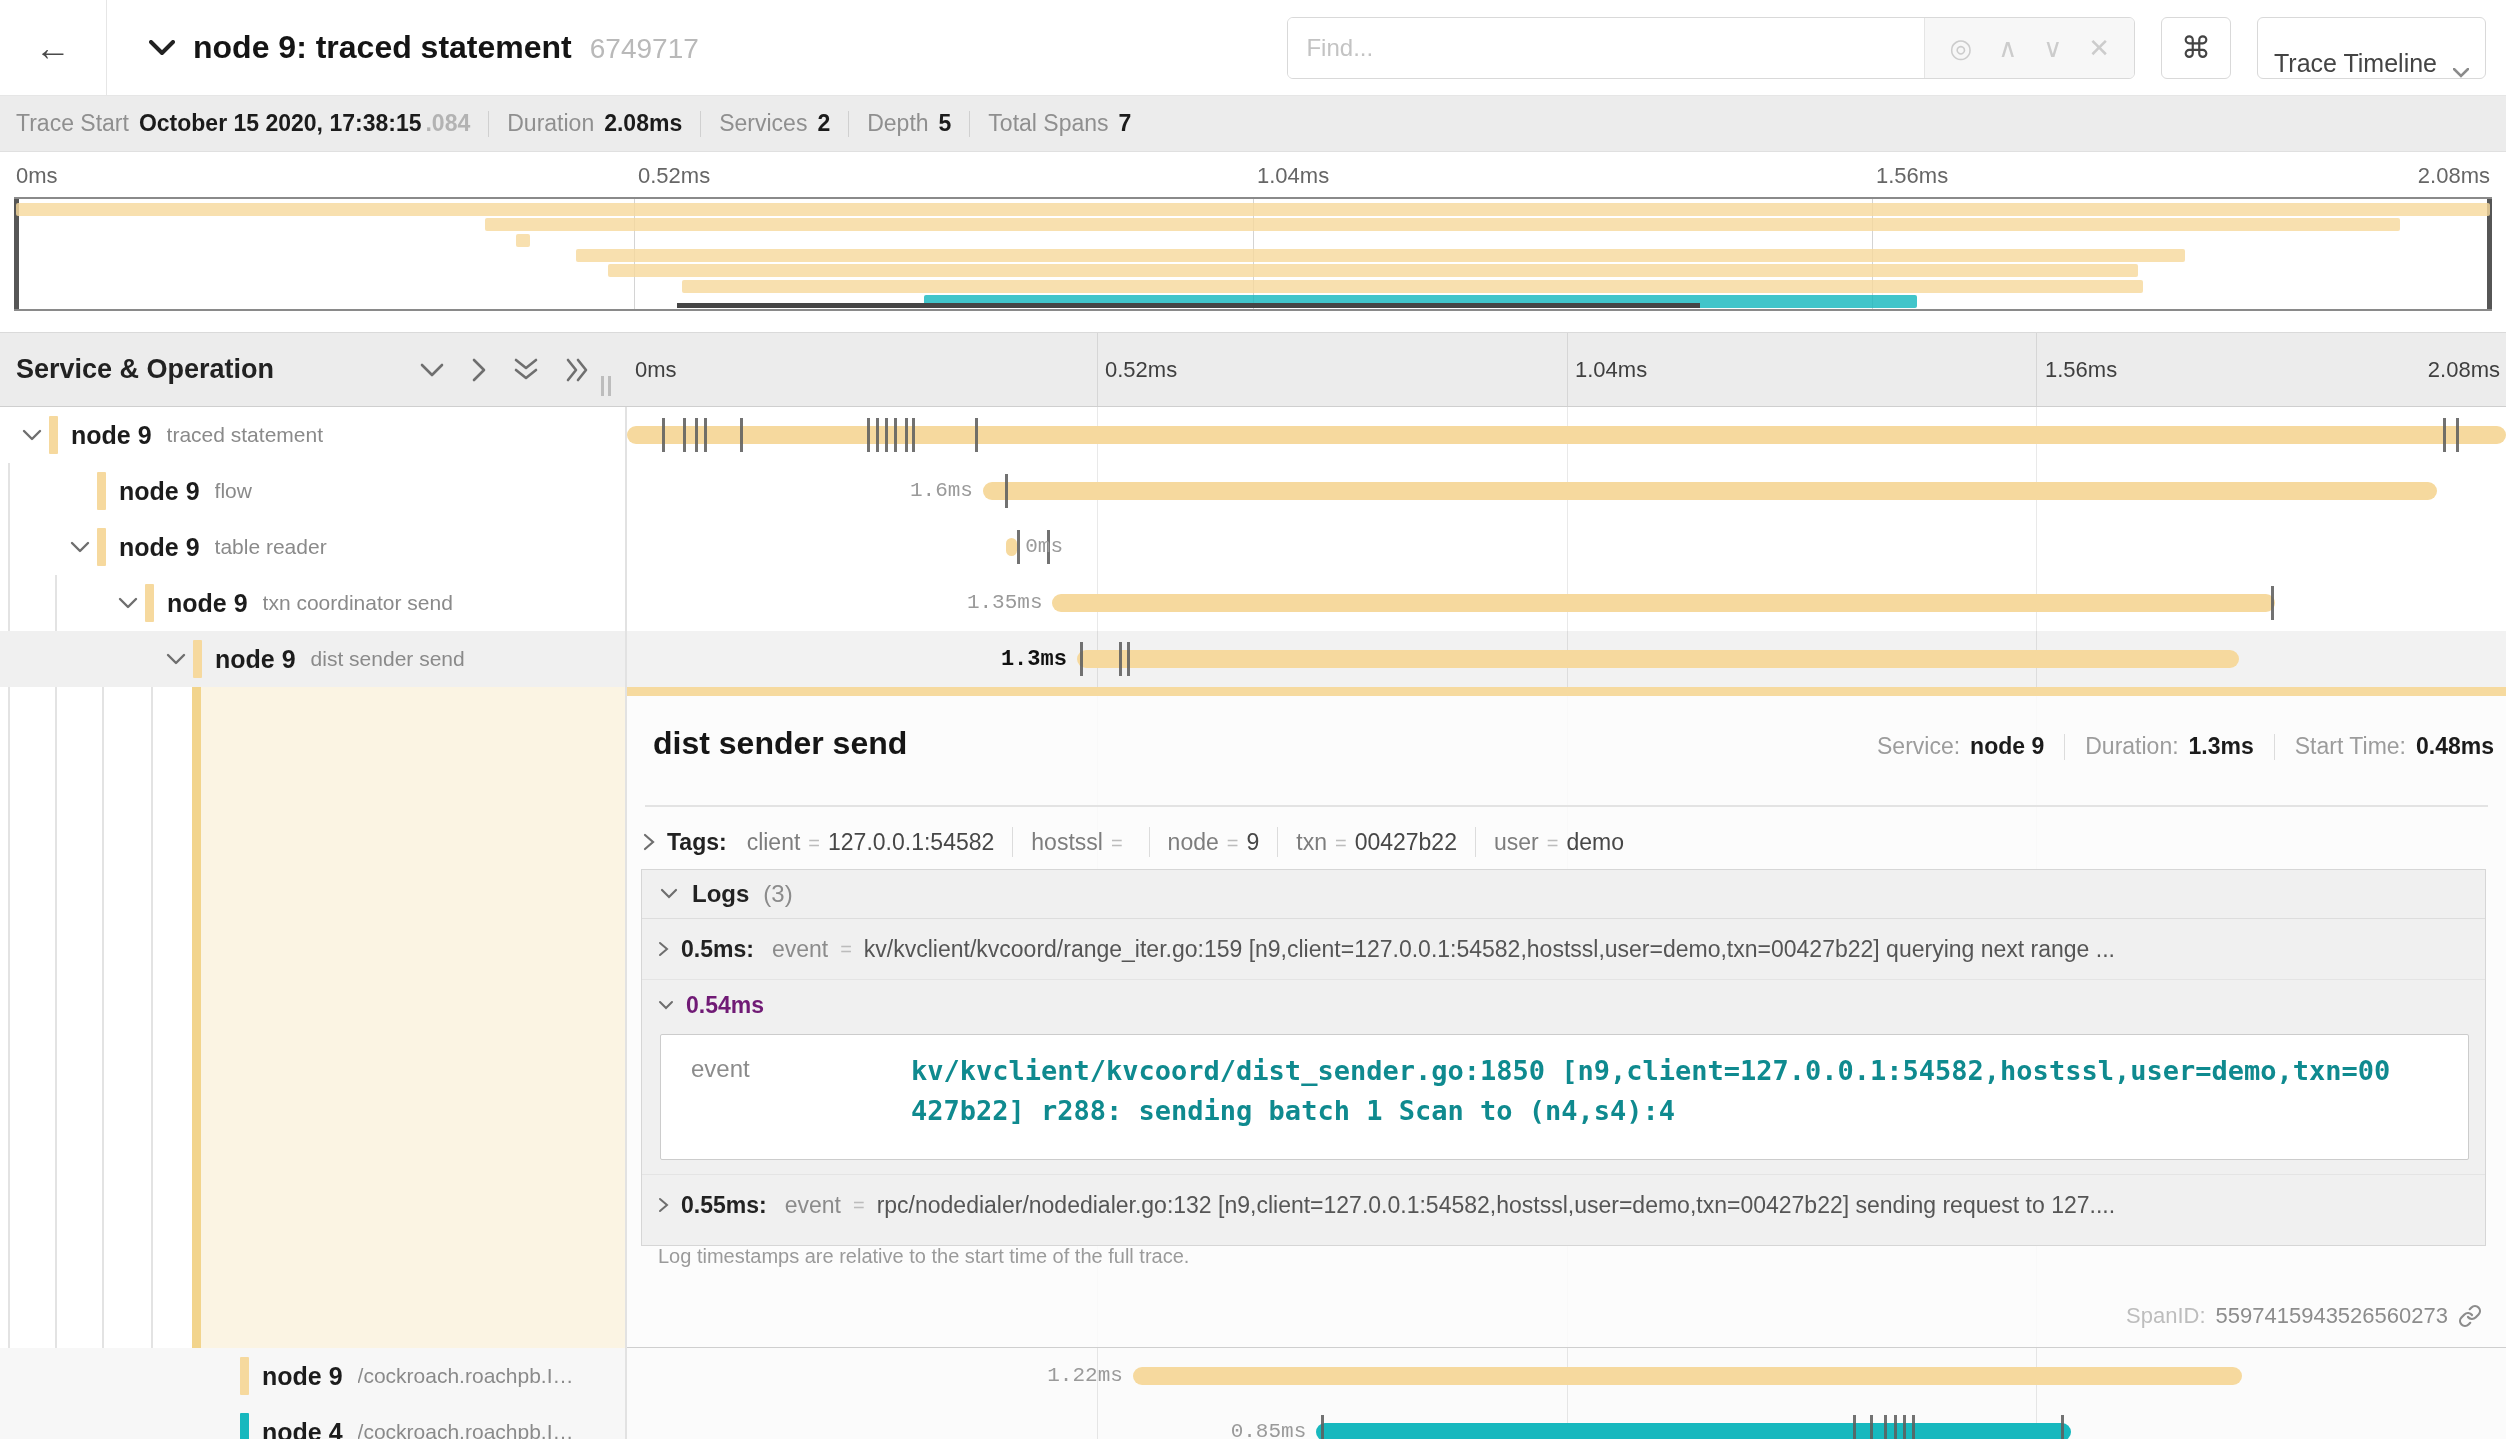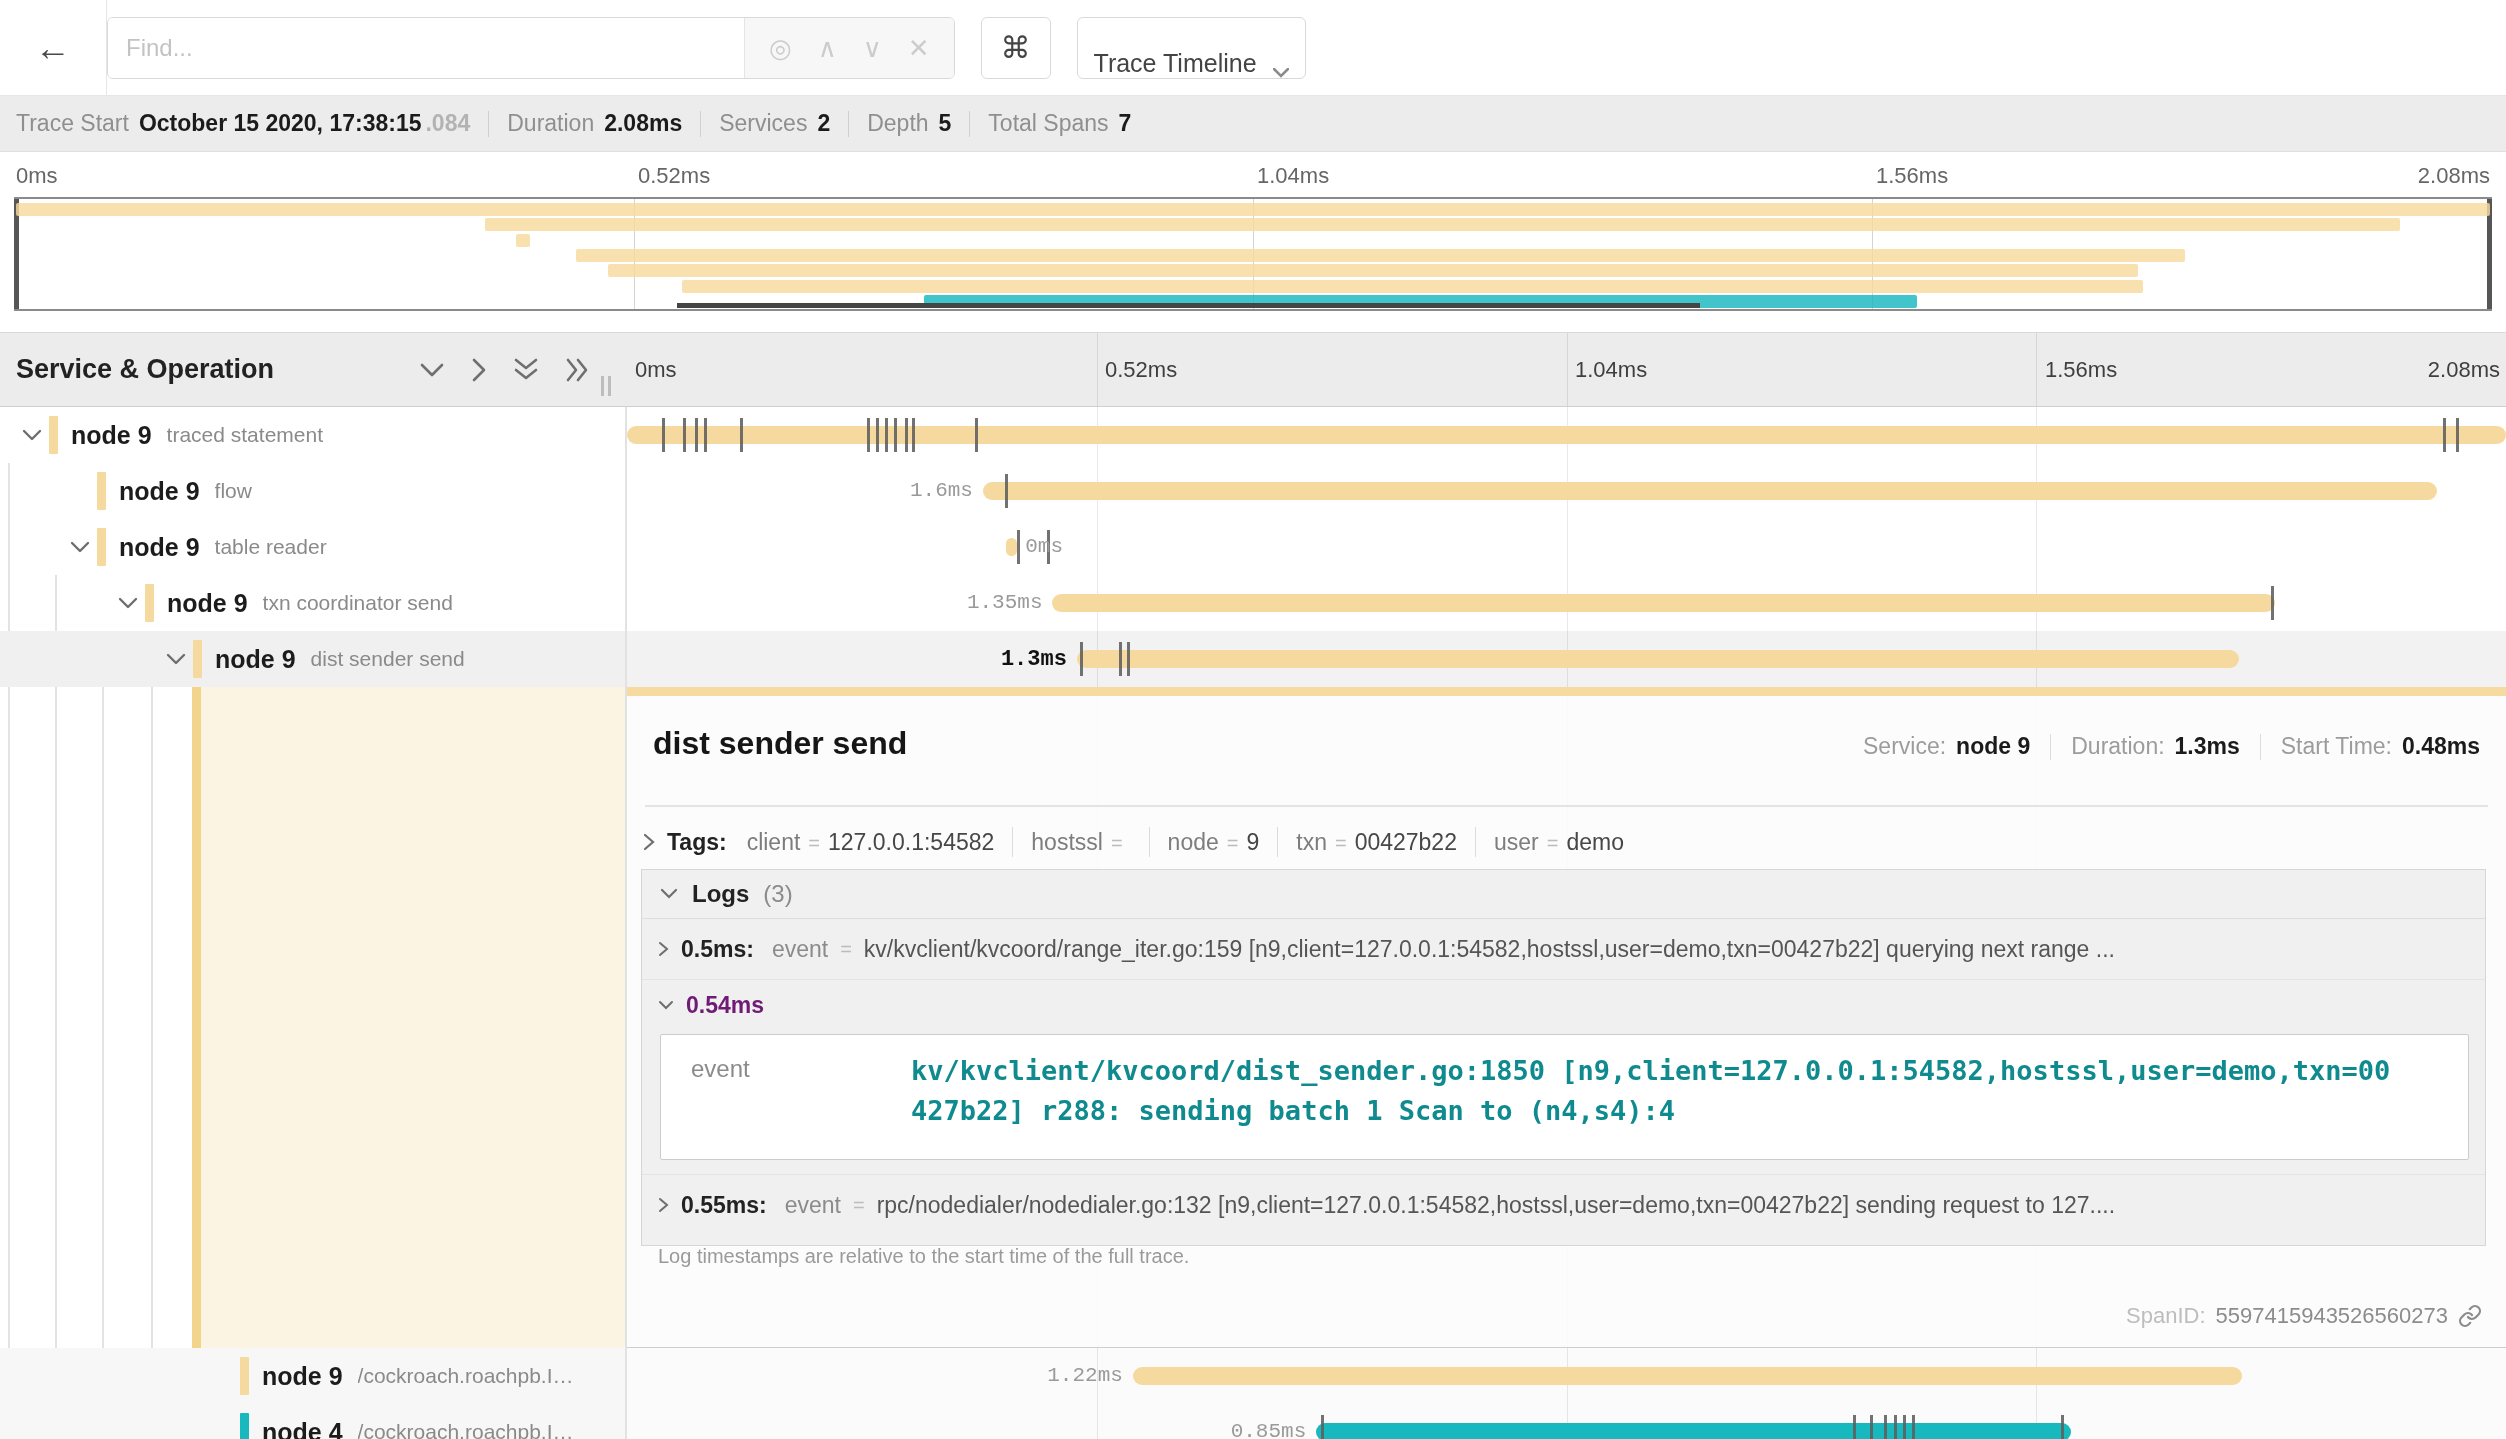--- a/index.html
+++ b/index.html
@@ -78,21 +78,21 @@
   .tick{position:absolute;top:11px;width:3px;height:34px;background:rgba(95,95,95,0.88);}
   .durlab{position:absolute;top:16px;font-size:21px;color:#9a9a9a;white-space:nowrap;}
   .durlab.sel{color:#111;font-weight:700;font-size:22px;}
   
   .creamblock{position:absolute;left:192px;top:280px;width:433px;height:668px;background:#FBF4E3;}
   .accentcol{position:absolute;left:192px;top:280px;width:9px;height:668px;background:#F2D48C;}
   .d-strip{position:absolute;left:0;top:280px;width:1879px;height:9px;background:#F6DA9F;}
   .d-bg{position:absolute;left:0;top:289px;width:1879px;height:652px;background:rgba(251,251,251,0.86);
         border-bottom:1px solid #cfcfcf;box-sizing:border-box;}
   .d-title{position:absolute;left:26px;top:318px;font-size:32px;font-weight:700;color:#161616;}
-  .d-meta{position:absolute;right:26px;top:326px;display:flex;align-items:baseline;font-size:23px;}
+  .d-meta{position:absolute;right:12px;top:326px;display:flex;align-items:baseline;font-size:23px;}
   .d-meta .m{display:flex;gap:10px;align-items:baseline;}
   .d-meta .lab{color:#9c9c9c;}
   .d-meta .val{color:#1b1b1b;font-weight:700;}
   .d-meta .msep{width:1px;height:26px;background:#dcdcdc;margin:0 20px;align-self:center;}
   .d-div{position:absolute;left:18px;top:398px;width:1843px;height:2px;background:#e3e3e3;}
   .tagsrow{position:absolute;left:16px;top:420px;display:flex;align-items:center;font-size:23px;cursor:pointer;}
   .tagsrow .chev{color:#6e6e6e;margin-right:12px;}
   .tagsrow .tlab{font-weight:700;color:#222;margin-right:20px;}
   .tag{display:flex;gap:8px;align-items:baseline;white-space:nowrap;justify-content:space-between;}
   .tag .k{color:#7d7d7d;}
@@ -129,20 +129,29 @@
 </style>
 </head>
 <body>
 
 <div id="app">
 
   <div class="tophdr">
     <div class="backbox">
       <span>←</span>
     </div>
+    <div class="titlewrap">
+      <span class="titlechev">
+        <svg width="26" height="16" viewBox="0 0 26 16">
+            <path d="M2 2 L13 13 L24 2" fill="none" stroke="currentColor" stroke-width="4" stroke-linecap="round" stroke-linejoin="round"></path>
+          </svg>
+      </span>
+      <h1 class="ttl">node 9: traced statement</h1>
+      <span class="tid">6749717</span>
+    </div>
     <div class="hctrls">
       <div class="findgrp">
         <input type="text" placeholder="Find..." style="">
         <div class="findicons">
           <span class="fico">◎</span>
           <span class="fico">∧</span>
           <span class="fico">∨</span>
           <span class="fico">✕</span>
         </div>
       </div>

